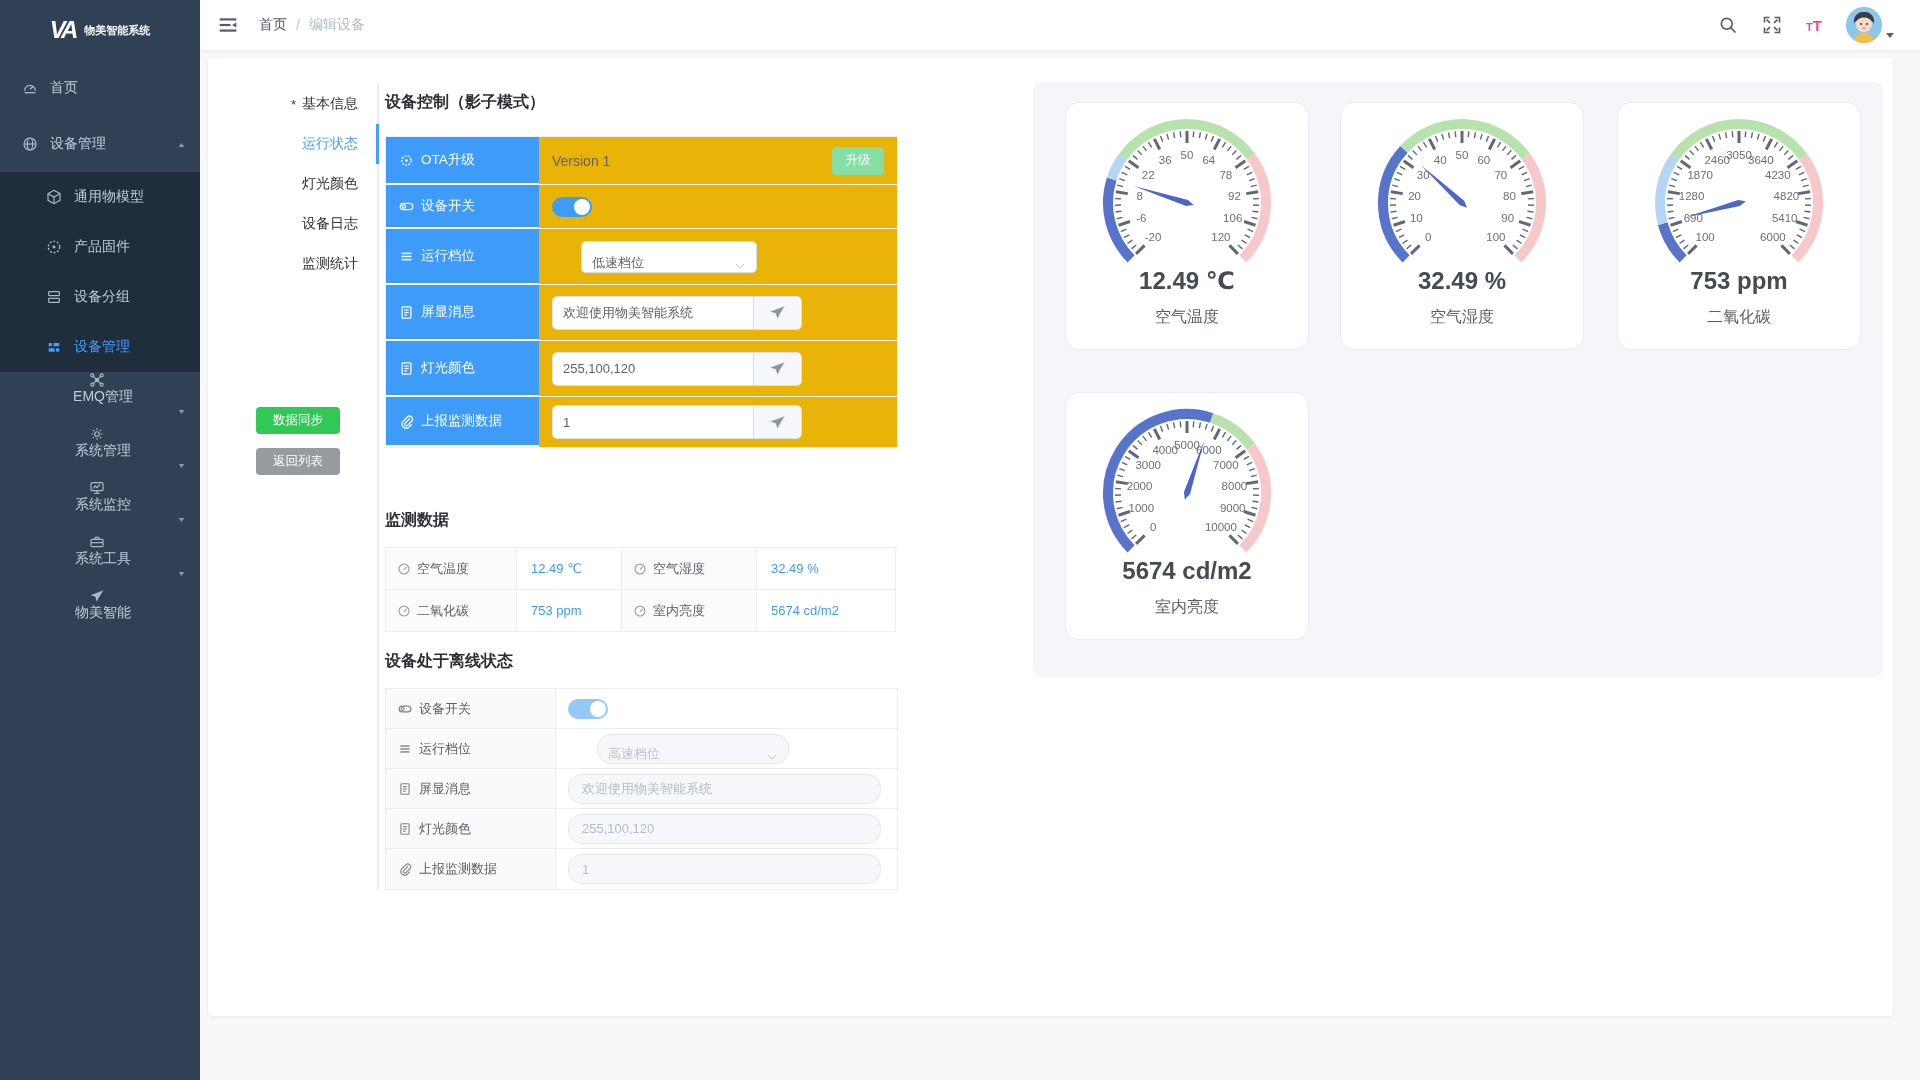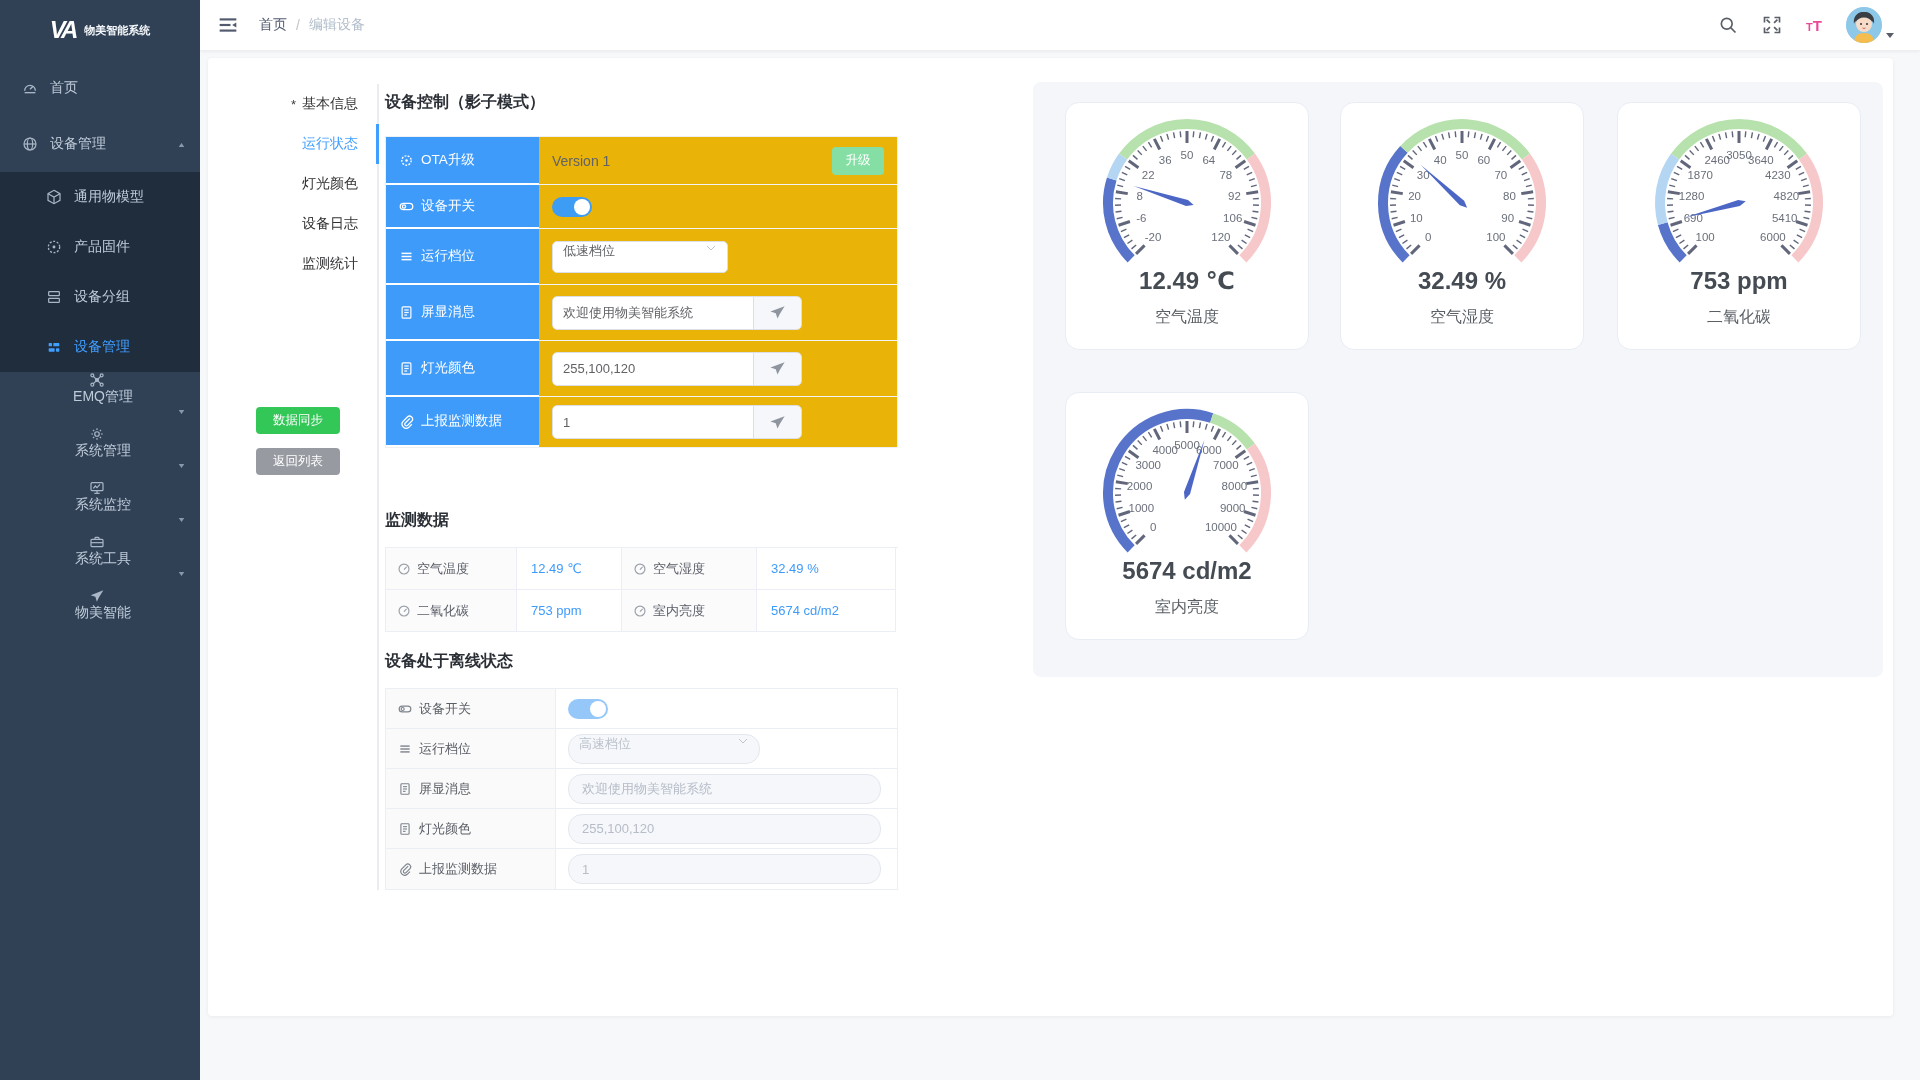--- a/index.html
+++ b/index.html
@@ -60,21 +60,21 @@
   .f-label .fl-icon { width:15px; height:15px; color:#fff; flex:0 0 15px; }
   .f-content { flex:1; display:flex; align-items:center; padding-left:13px; border-bottom:1px solid #f2f3f5; background:#eab308; }
   .f-row:last-child .f-content { border-bottom:none; }
   .ver-text { font-size:14px; color:#606266; }
   .btn-upgrade { margin-left:auto; margin-right:13px; width:52px; height:28px; background:#85dfa5; }
 
   .switch { width:40px; height:20px; border-radius:10px; background:#3d9df5; position:relative; cursor:pointer; }
   .switch::after { content:""; position:absolute; right:2px; top:2px; width:16px; height:16px; border-radius:50%; background:#fff; }
   .switch.disabled { background:#95c8f8; }
 
-  .select { width:176px; height:32px; border:1px solid #dcdfe6; border-radius:5px; display:flex; align-items:flex-start; padding:0 10px; font-size:13px; color:#606266; cursor:pointer; background:#fff; }
+  .select { width:176px; height:32px; border:1px solid #dcdfe6; border-radius:5px; display:flex; align-items:flex-end; padding:0 10px; font-size:13px; color:#606266; cursor:pointer; background:#fff;margin-left:29px; }
   .select .chev { margin-left:auto; width:12px; height:12px; color:#c0c4cc; }
   .input-group { display:flex; width:250px; height:34px; border:1px solid #dcdfe6; border-radius:5px; overflow:hidden; }
   .input-group .ig-input { flex:1; display:flex; align-items:center; padding-left:10px; font-size:13px; color:#606266; background:#fff; }
   .input-group .ig-append { width:48px; background:#f5f7fa; border-left:1px solid #dcdfe6; display:flex; align-items:center; justify-content:center; color:#8f959e; cursor:pointer; }
   .ig-append svg { width:17px; height:17px; }
 
   
   .section-title { font-size:16px; font-weight:bold; color:#2b2f36; }
   .mon-title { margin-top:62px; }
   .mon-table { margin-top:16px; display:grid; grid-template-columns:131px 105px 135px 139px; border-top:1px solid #ebeef5; border-left:1px solid #ebeef5; }

